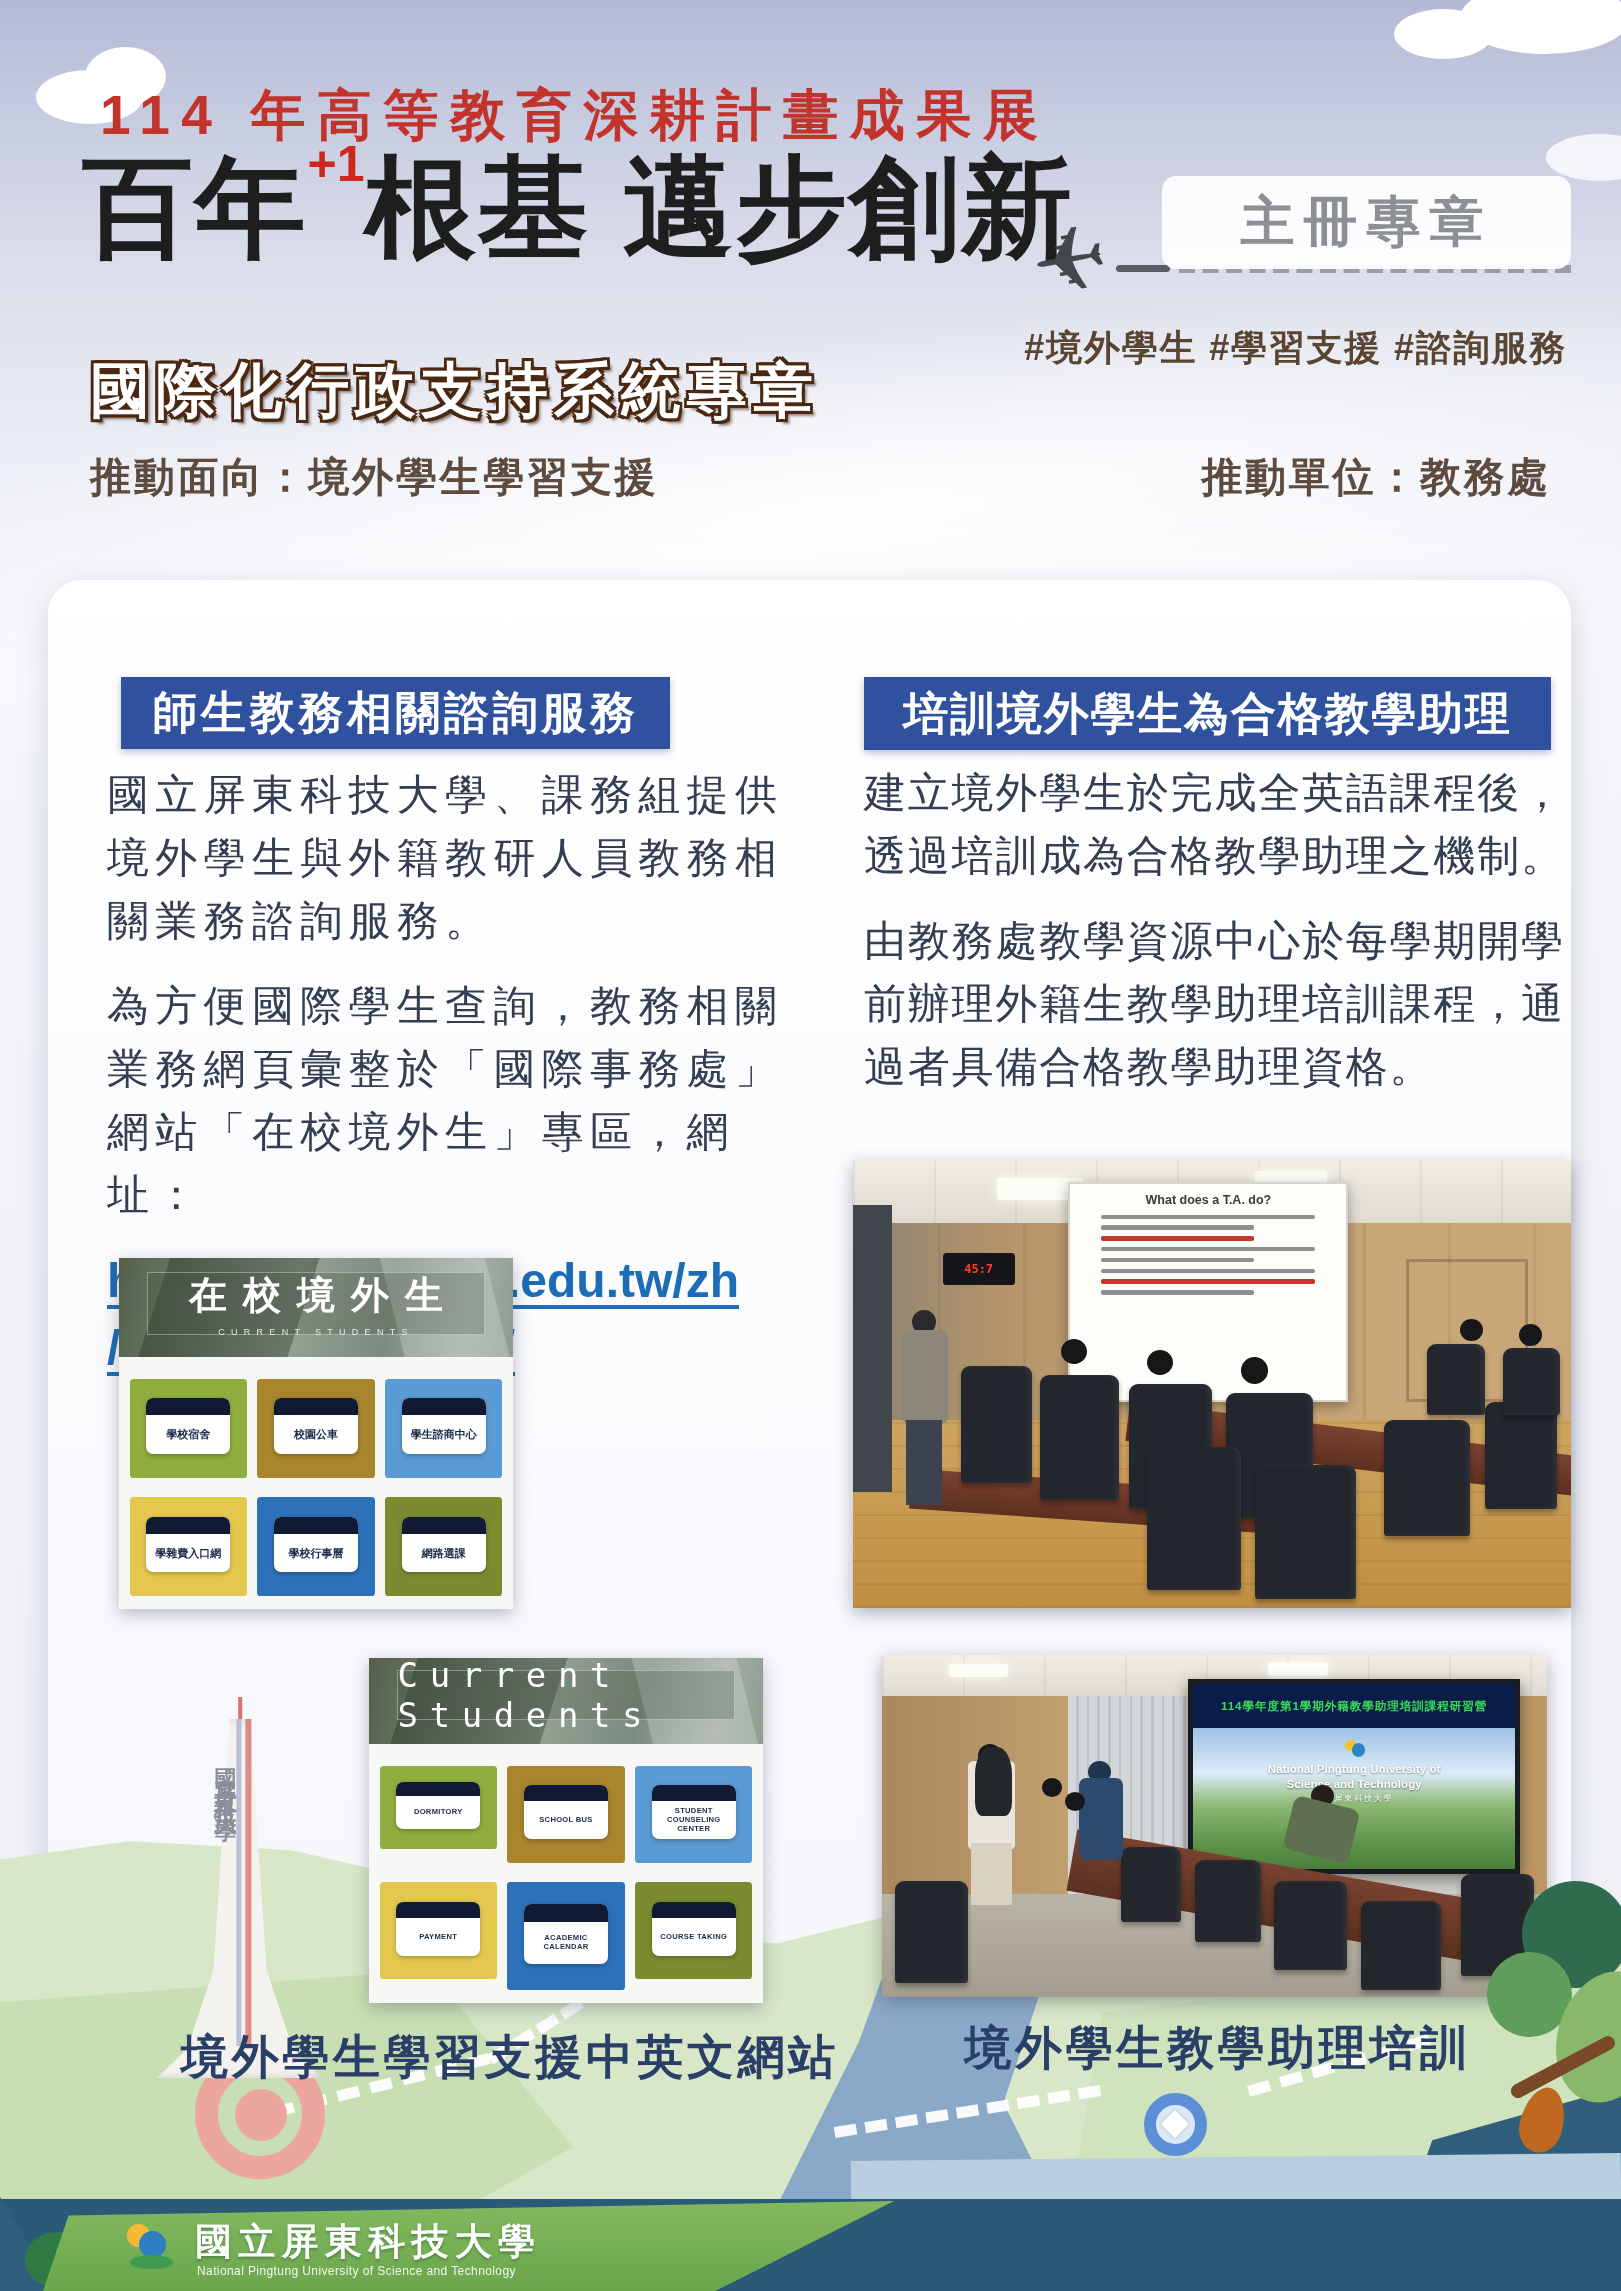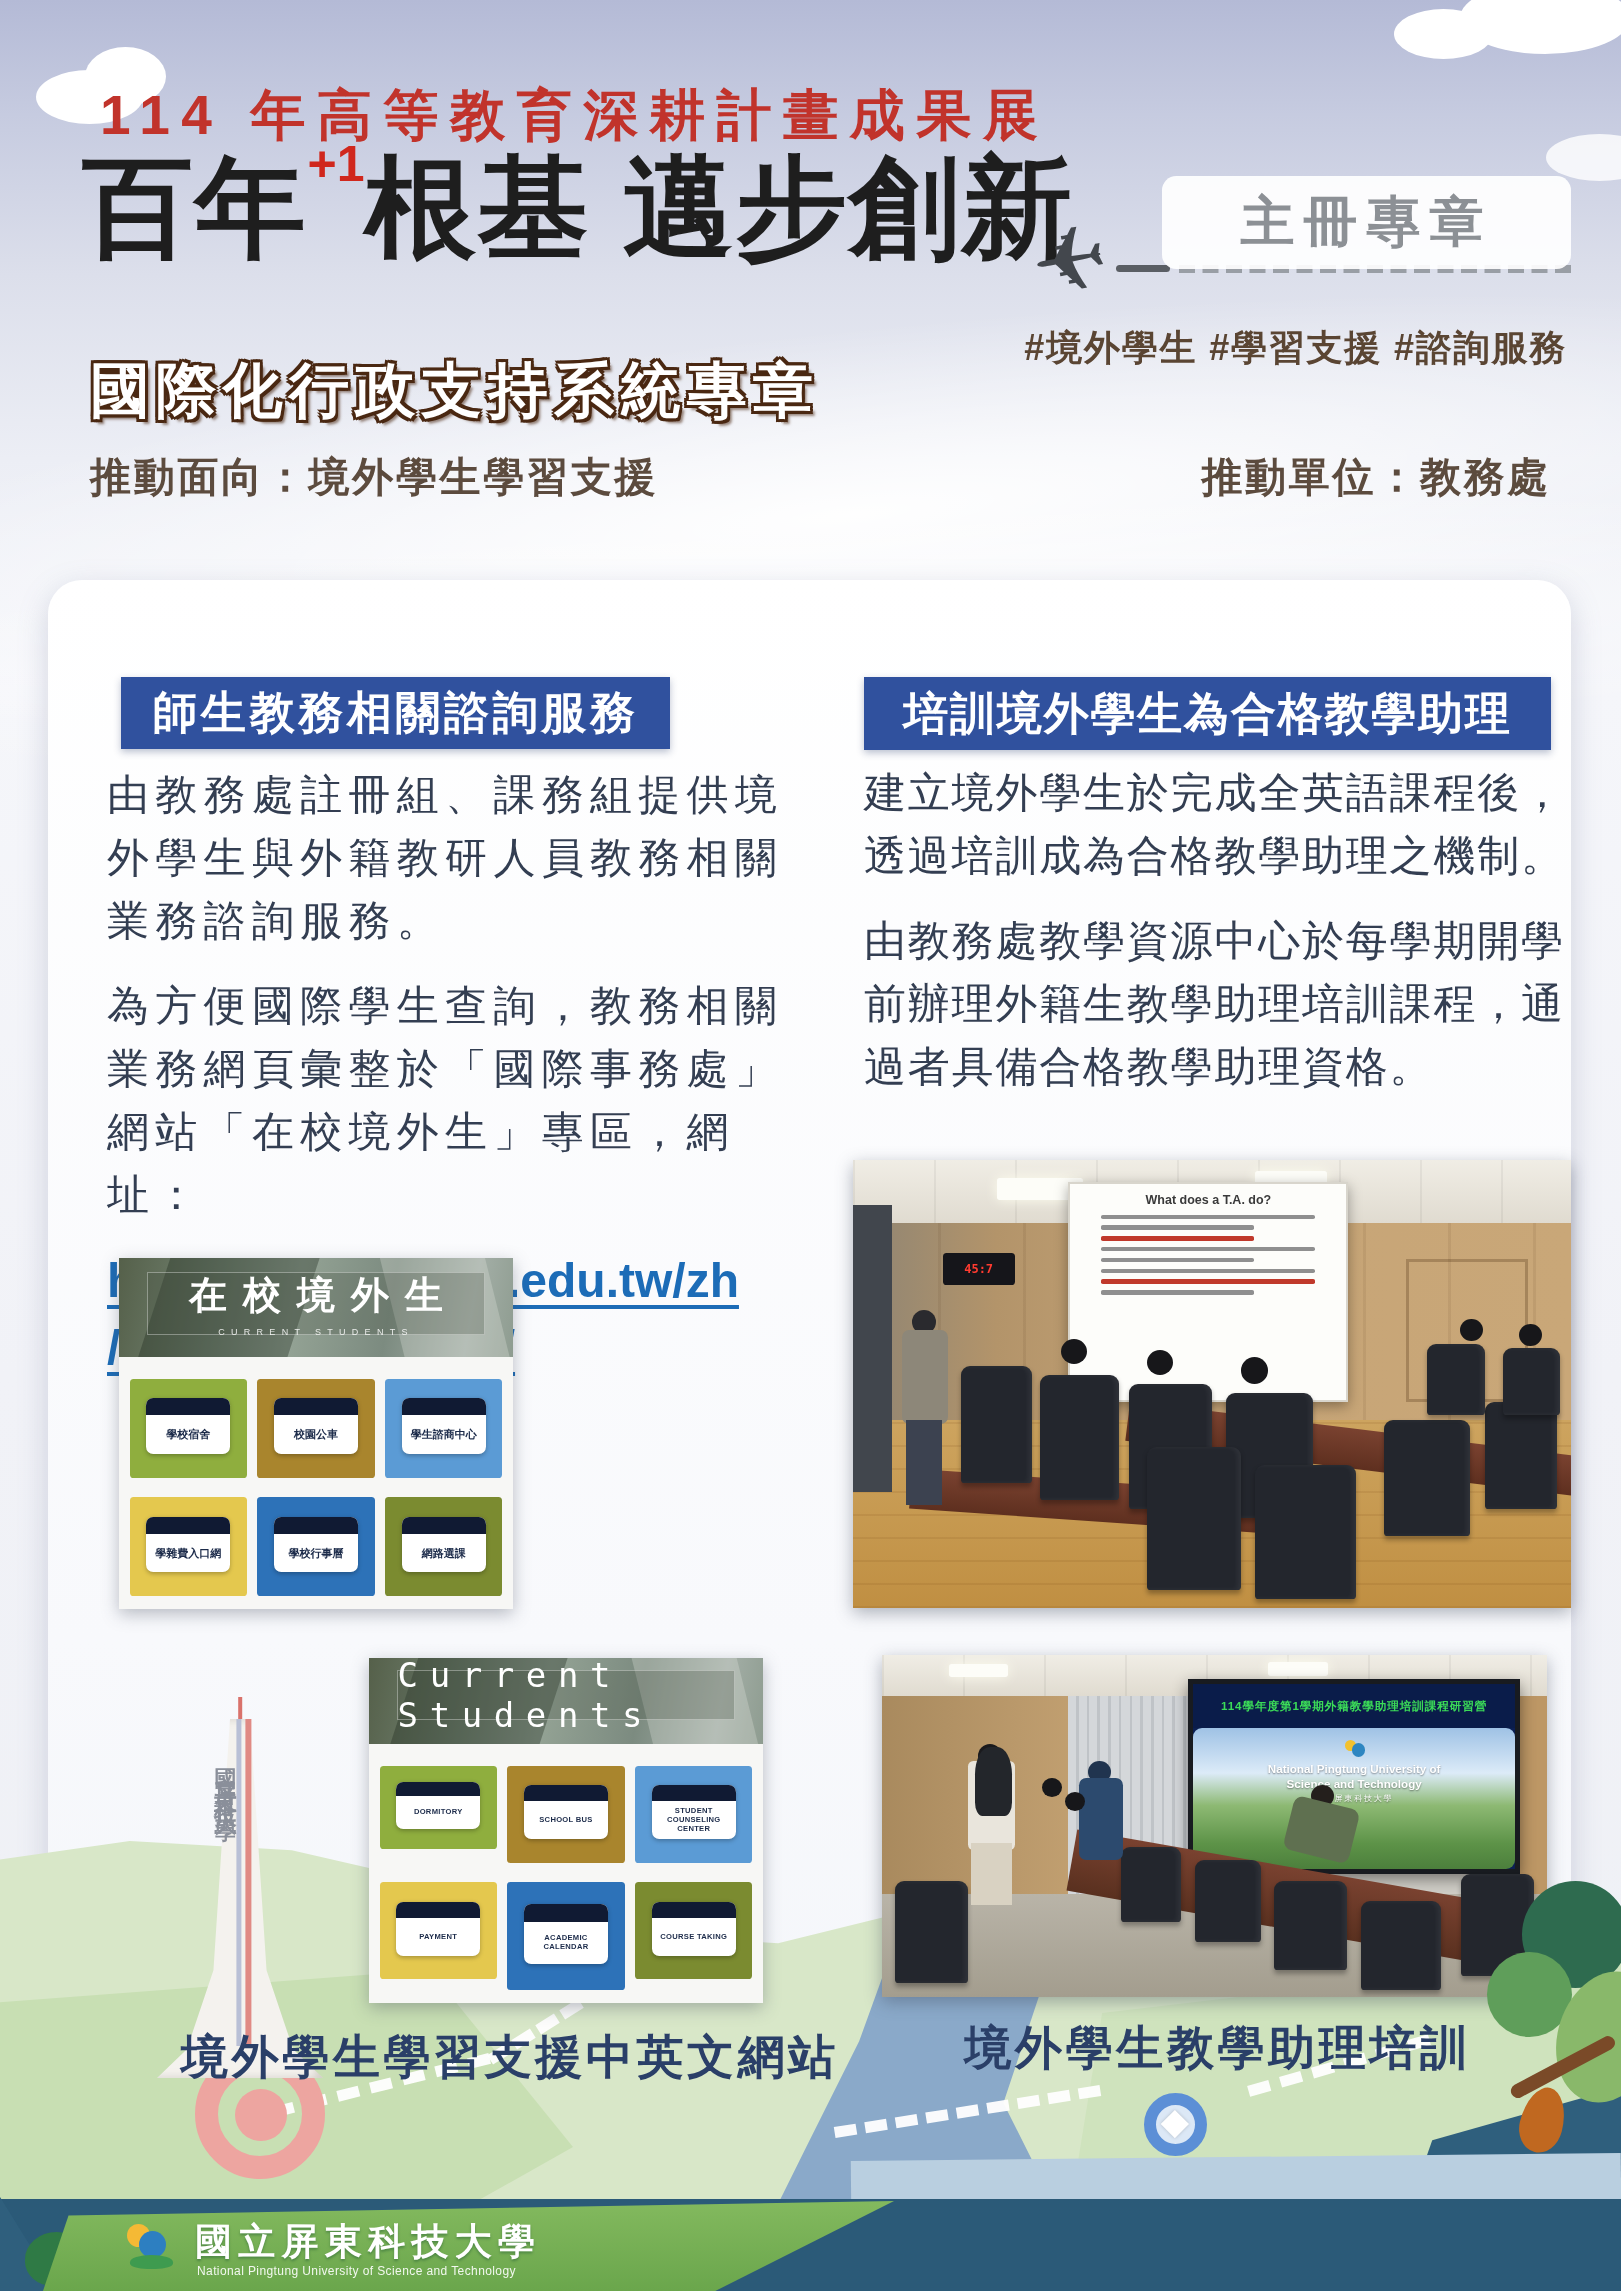--- a/index.html
+++ b/index.html
@@ -88,21 +88,21 @@
   .clock{position:absolute;background:#15151a;border-radius:3.6px;display:flex;align-items:center;justify-content:center;
     font-family:"DejaVu Sans Mono","Liberation Mono",monospace;color:#ff3b30;font-weight:700;}
   .chair{position:absolute;background:#23262d;border-radius:9px 9px 3.6px 3.6px;box-shadow:inset -3.6px 0 5.4px rgba(255,255,255,.06),0 3.6px 5.4px rgba(0,0,0,.3);}
   .head{position:absolute;border-radius:50%;background:#17171a;}
   .table-slab{position:absolute;background:linear-gradient(#7a4230,#5e2f1f);}
   .blinds{position:absolute;background:repeating-linear-gradient(90deg,#d4d7da 0 8px,#bfc3c7 8px 10.7px);}
   .screen2{position:absolute;border:5.4px solid #181b20;background:#0b1f52;box-shadow:0 5.4px 14.3px rgba(0,0,0,.45);}
   .screen2 .scr-banner{height:24%;display:flex;align-items:center;justify-content:center;background:#0a1c4a;
     color:#3bdb58;font-size:11.6px;font-weight:700;letter-spacing:0.9px;white-space:nowrap;overflow:hidden;}
   .screen2 .scr-main{position:relative;height:76%;
-    background:linear-gradient(#9fc2e5 0%,#dcebf8 32%,#8db973 55%,#5d9348 82%,#4c7f3c 100%);border-radius:9px;}
+    background:linear-gradient(#9fc2e5 0%,#dcebf8 32%,#8db973 55%,#5d9348 82%,#4c7f3c 100%);}
   .scr-univ{position:absolute;left:0;top:24%;width:100%;text-align:center;color:#ffffff;font-weight:700;font-size:11.6px;line-height:1.25;
     text-shadow:0 0.9px 1.8px rgba(0,0,0,.45);}
   .scr-univ .zh{font-size:8px;font-weight:400;margin-top:2.7px;letter-spacing:1.8px;}
   .scr-logo{position:absolute;left:50%;top:8%;transform:translateX(-50%);width:30px;height:16px;}
   .scr-logo i{position:absolute;border-radius:50%;display:block;}
 
   
   .caption{font-size:47px;font-weight:800;color:#2a3f68;letter-spacing:3.6px;text-align:center;white-space:nowrap;}
 
   
@@ -174,21 +174,21 @@
   <div class="abs card"></div>
 
   <div class="abs sec-head l">
       <span>師生教務相關諮詢服務</span>
     </div>
   <div class="abs sec-head r">
       <span>培訓境外學生為合格教學助理</span>
     </div>
 
   <div class="abs body-col col-l">
-    <p>由教務處註冊組、課務組提供境外學生與外籍教研人員教務相關業務諮詢服務。</p>
+    <p>國立屏東科技大學、課務組提供境外學生與外籍教研人員教務相關業務諮詢服務。</p>
     <p>為方便國際學生查詢，教務相關業務網頁彙整於「國際事務處」網站「在校境外生」專區，網址：</p>
     <div class="url">
       <div>https://oia2.npust.edu.tw/zh</div>
       <div>/current-students/</div>
     </div>
   </div>
 
   <div class="abs body-col col-r">
     <p>建立境外學生於完成全英語課程後，透過培訓成為合格教學助理之機制。</p>
     <p>由教務處教學資源中心於每學期開學前辦理外籍生教學助理培訓課程，通過者具備合格教學助理資格。</p>

